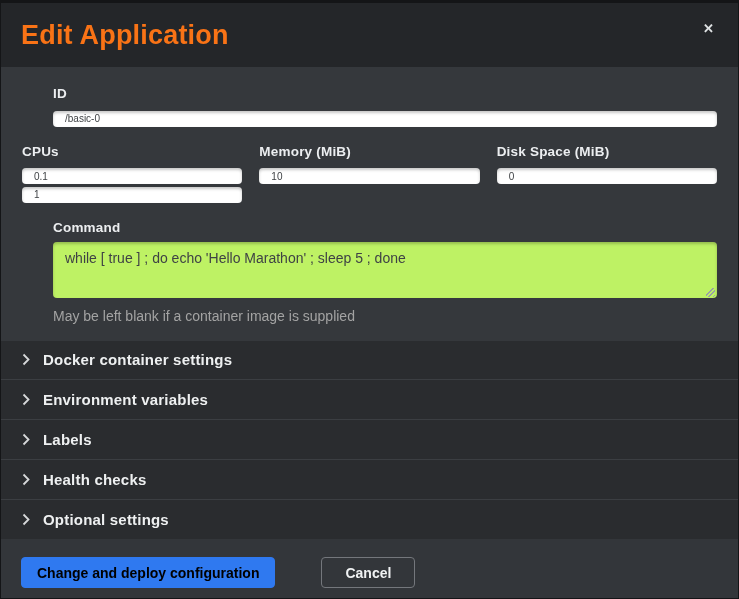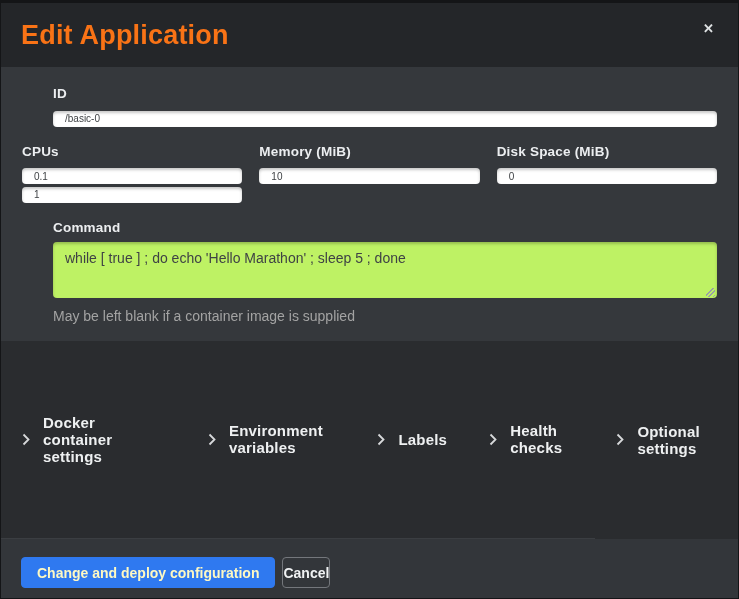--- a/index.html
+++ b/index.html
@@ -57,38 +57,38 @@
   .resize-grip {
     position:absolute; right:2px; bottom:5px; width:9px; height:9px;
     background:
       linear-gradient(315deg, transparent 0 1px, #9aa0a5 1px 2px, transparent 2px 4px,
                       #9aa0a5 4px 5px, transparent 5px 7px, #9aa0a5 7px 8px, transparent 8px);
     pointer-events:none;
   }
   .help-text { color:#a3a3a3; font-size:14px; margin-top:6px; }
 
   
-  .accordion { flex:0 0 198px; background:var(--accordion-bg,#2a2c2f); display:flex; flex-direction:row; }
+  .accordion { flex:0 0 198px; background:var(--accordion-bg,#2a2c2f); display:flex; flex-direction:column; }
   .accordion-row {
     flex:1 1 auto; display:flex; align-items:center; padding:0 21px;
     border-bottom:1px solid #3b3e42; cursor:pointer;
   }
   .accordion-row:last-child { border-bottom:none; }
   .chevron { display:inline-flex; margin-right:13px; }
   .accordion-label { color:#eef0f1; font-size:15px; font-weight:600; letter-spacing:.2px; }
 
   
   .modal-footer {
     height:68px; flex:0 0 68px; background:var(--footer-bg,#33363a);
     display:flex; align-items:center; padding:0 20px; gap:7px;
   }
   .btn { height:31px; border-radius:4px; font-size:14px; font-weight:600;
     font-family:"Liberation Sans","DejaVu Sans",sans-serif; cursor:pointer; }
-  .btn-primary { background:var(--accent,#2f79f0); border:1px solid var(--accent,#2f79f0); color:#fef9c3; padding:0 15px; }
-  .btn-cancel { background:transparent; border:1px solid #74777c; color:#f0f2f3; padding:0 0; }
+  .btn-primary { background:var(--accent,#2f79f0); border:1px solid var(--accent,#2f79f0); color:#000000; padding:0 15px; }
+  .btn-cancel { background:transparent; border:1px solid #74777c; color:#f0f2f3; padding:0 23px;margin-left:39px; }
 </style>
 </head>
 <body>
 
 <div class="modal">
 
   <div class="modal-header">
     <span class="modal-title">Edit Application</span>
     <button class="close-btn">
       <span>✕</span>

